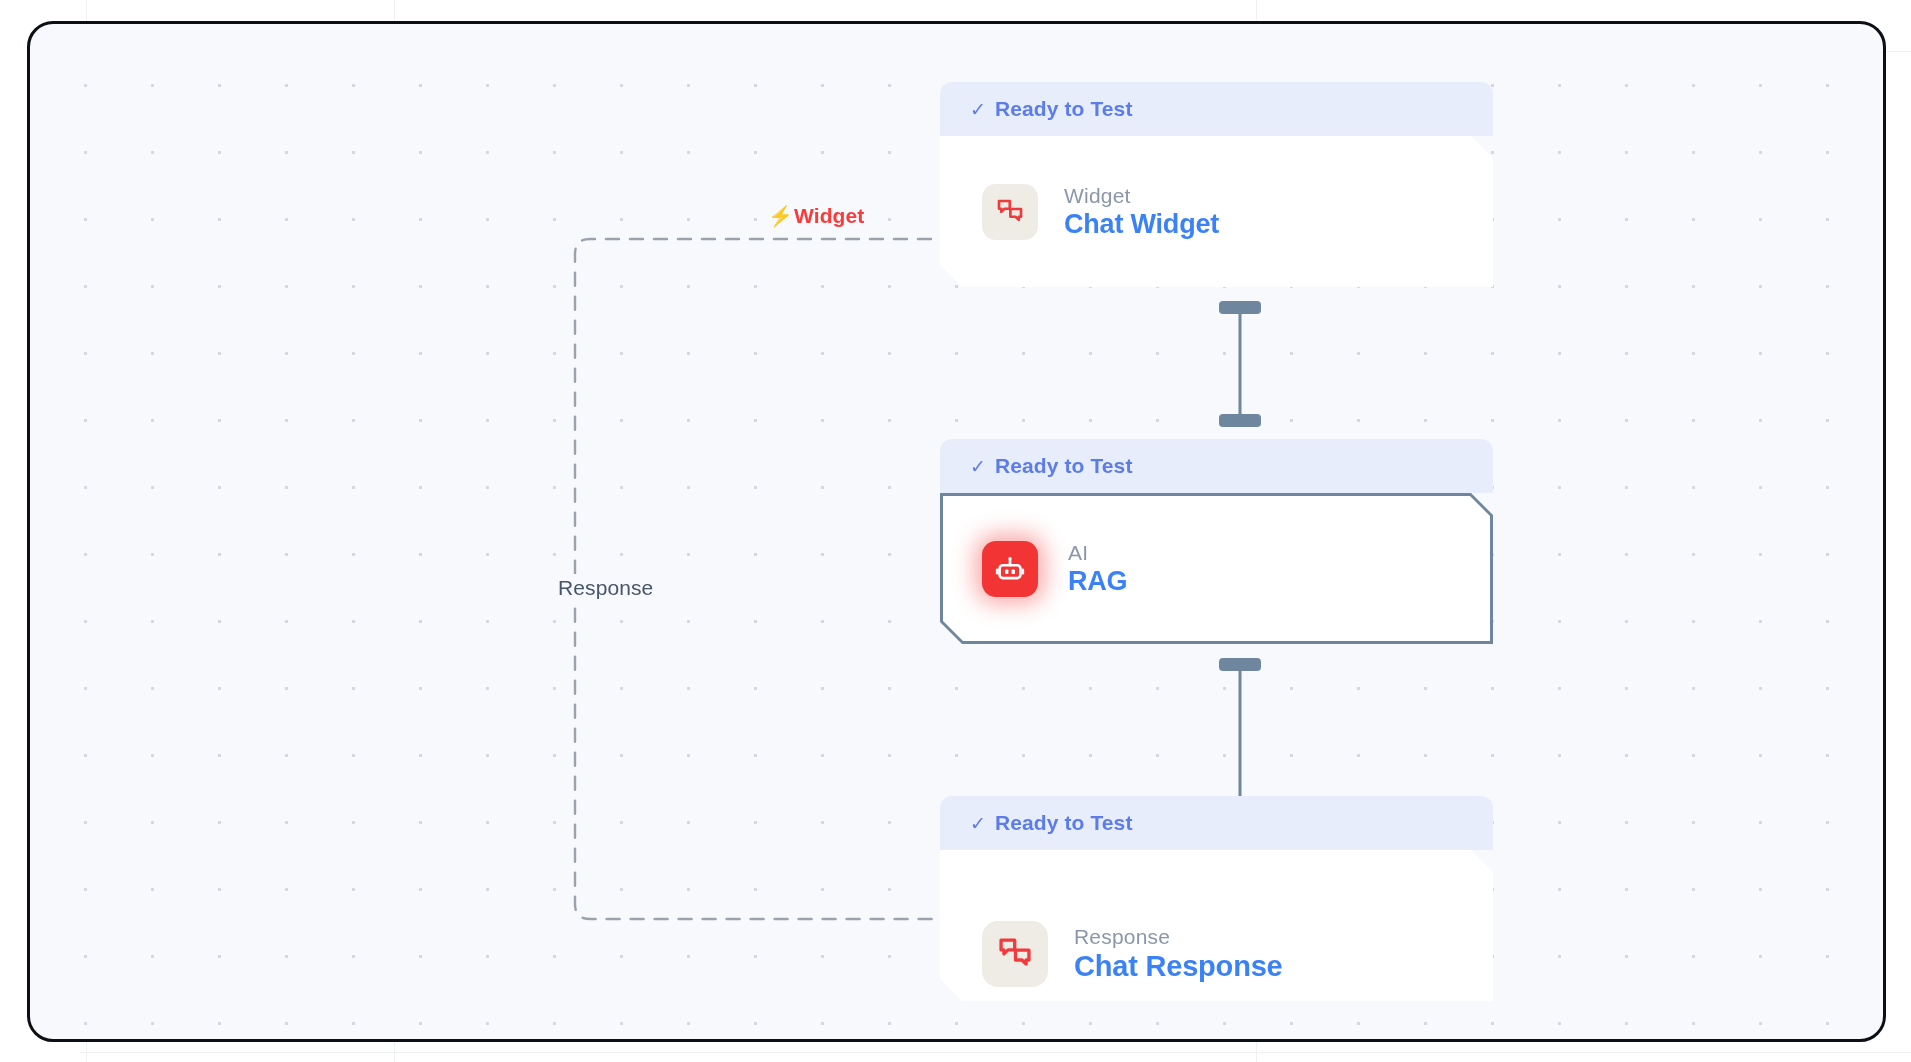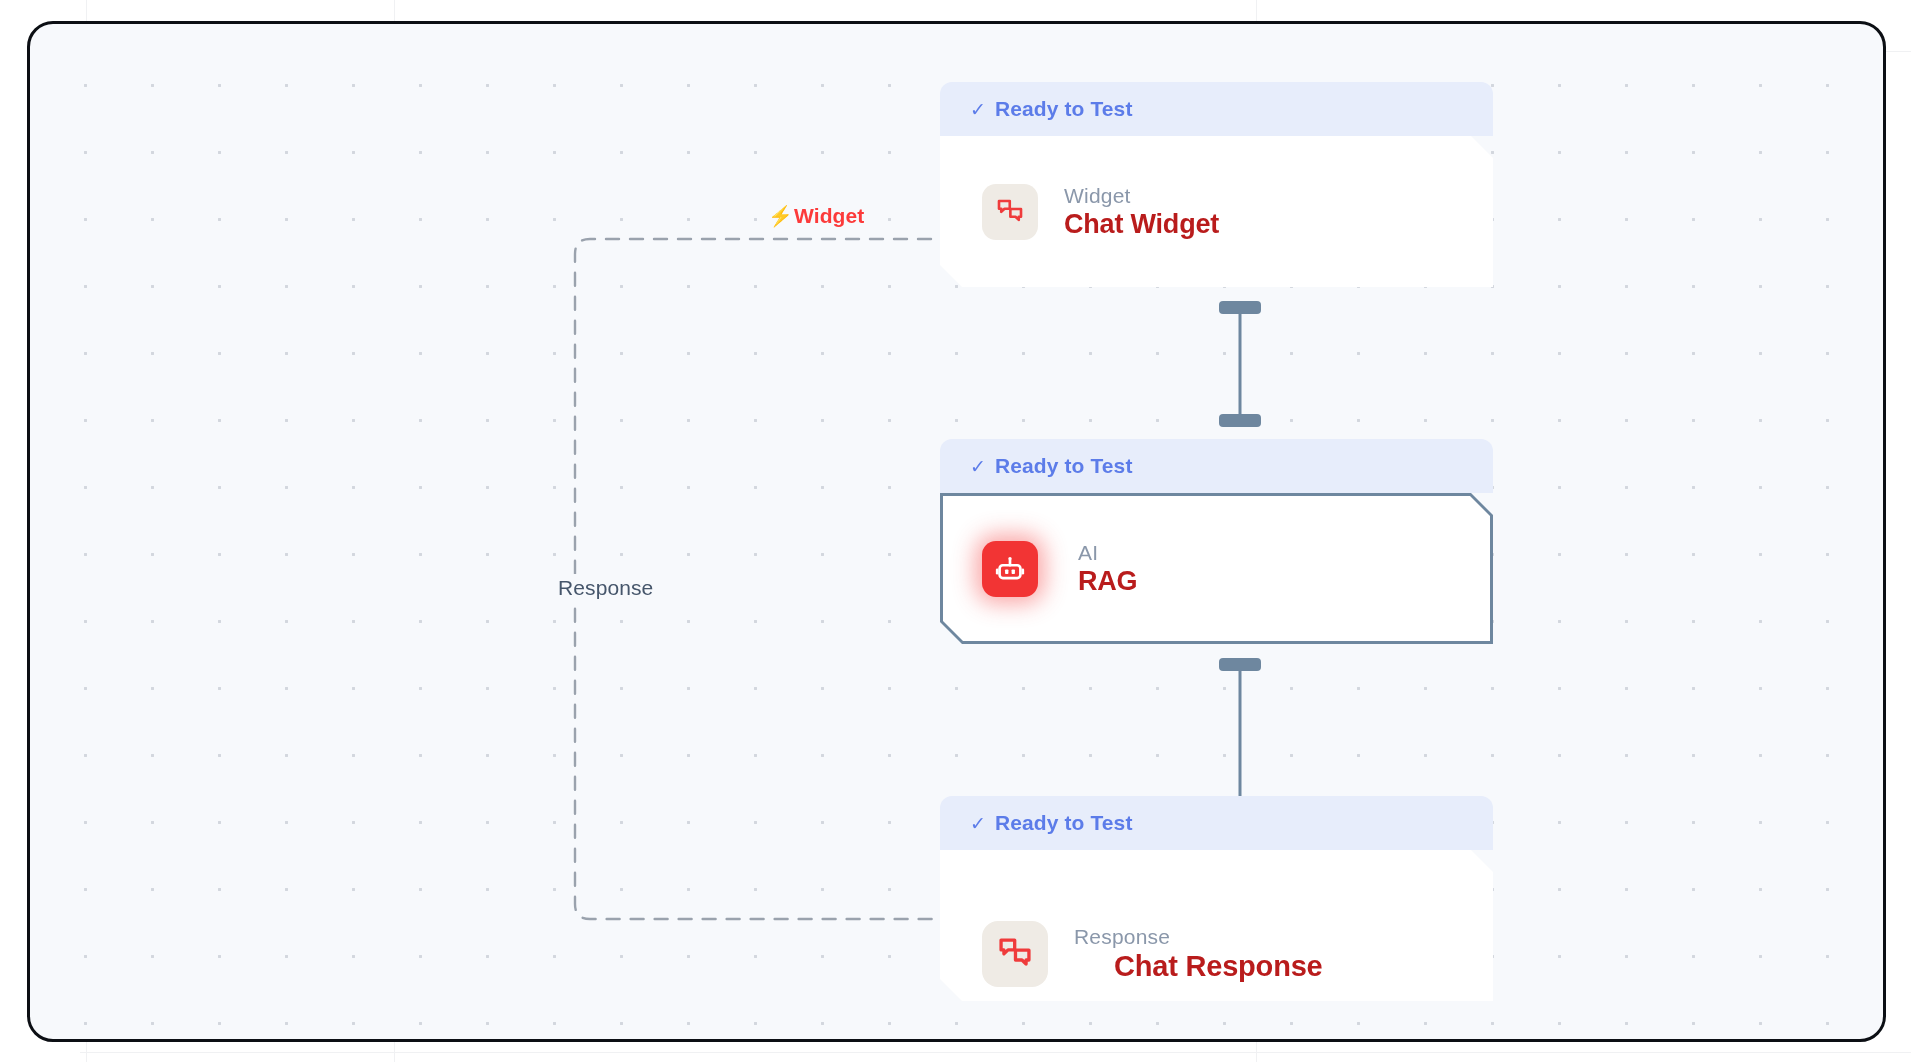--- a/index.html
+++ b/index.html
@@ -90,48 +90,48 @@
     padding-left: 42px;
     gap: 26px;
     clip-path: polygon(0 0, calc(100% - 22px) 0, 100% 22px, 100% 100%, 22px 100%, 0 calc(100% - 22px));
     filter: drop-shadow(0 2px 3px rgba(30,45,70,.09));
   }
   .node-body.selected { background: #6e879f; padding: 0; display: block; }
   .node-body.selected > .inner {
     position: absolute; inset: 3px;
     background: #ffffff;
     display: flex; align-items: center;
-    padding-left: 39px; gap: 40px;
+    padding-left: 39px; gap: 30px;
     clip-path: polygon(0 0, calc(100% - 20px) 0, 100% 20px, 100% 100%, 20px 100%, 0 calc(100% - 20px));
   }
 
   .node-icon {
     width: 56px; height: 56px; border-radius: 14px;
     display: flex; align-items: center; justify-content: center;
     flex: none;
   }
   .node-icon.soft { background: #efebe5; }
   .node-icon.glow {
     background: #f23434;
     box-shadow: 0 0 22px 7px rgba(242,52,52,.42);
   }
   .node-icon svg { display: block; }
 
   .node-text { display: flex; flex-direction: column; gap: 1px; }
   .node-kind {
     font-size: 21px; color: #8a97aa; font-weight: 400; letter-spacing: .2px;
   }
   .node-title {
-    font-size: 27px; color: #b91c1c; font-weight: 700; letter-spacing: -.2px;
+    font-size: 27px; color: #3b82f6; font-weight: 700; letter-spacing: -.2px;
   }
 
   
   .node-body.big { align-items: flex-end; padding-bottom: 14px; }
   .node-body.big .node-icon { width: 66px; height: 66px; border-radius: 16px; }
-  .node-body.big .node-title { font-size: 29px; margin-left: 40px; }
+  .node-body.big .node-title { font-size: 29px; }
   .node-body.big .node-text { position: relative; top: -4px; }
 
   
   .connector { position: absolute; }
   .connector .stem {
     position: absolute; left: 50%; transform: translateX(-50%);
     top: 0; bottom: 0; width: 3px; background: #6e879f;
   }
   .connector .cap {
     position: absolute; left: 50%; transform: translateX(-50%);

